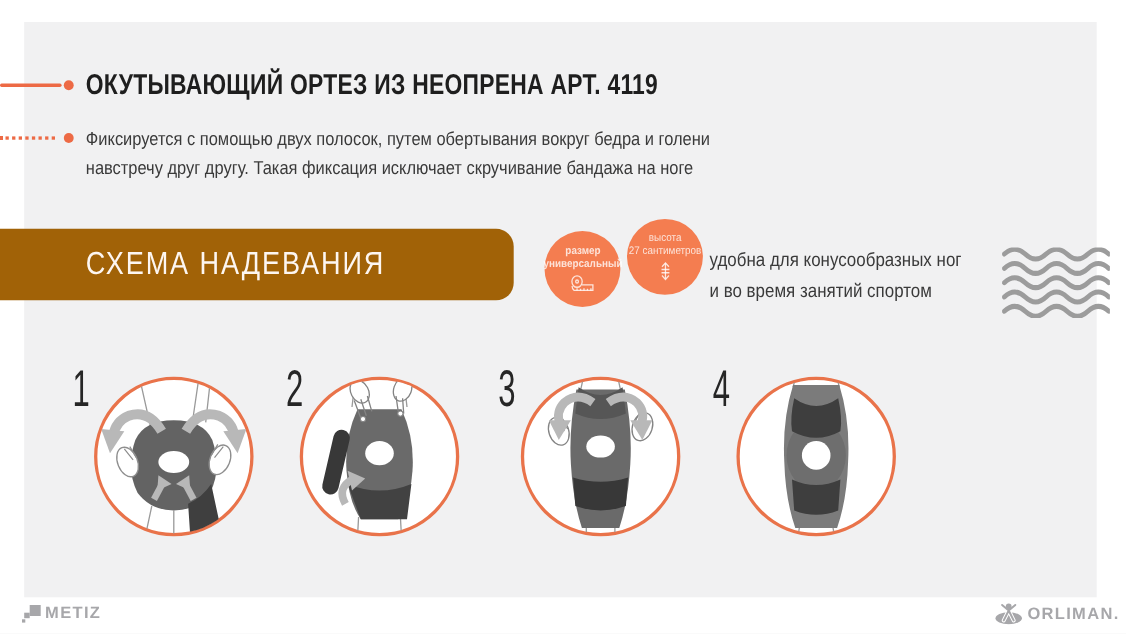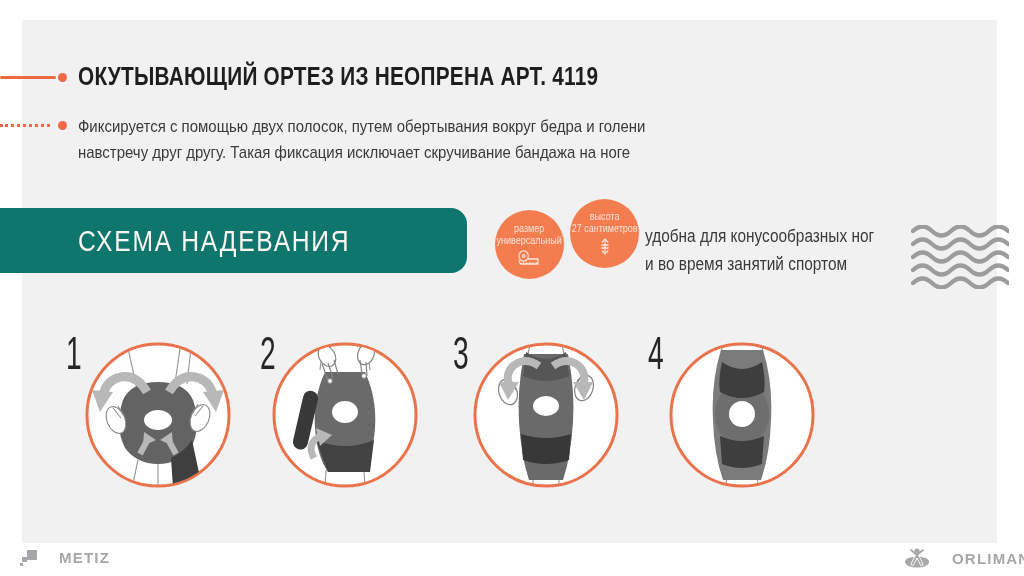--- a/index.html
+++ b/index.html
@@ -43,37 +43,37 @@
   }
   .desc {
     left: 78px; top: 114px;
     font-size: 17px; color: #3a3a3a; line-height: 26px;
     white-space: nowrap;
     transform: scaleX(0.88); transform-origin: 0 0;
   }
 
   .banner {
     left: 0; top: 208px; width: 467px; height: 65px;
-    background: #0f766e;
+    background: #a16207;
     border-radius: 0 16px 16px 0;
     padding-left: 25px;
   }
   .banner-label {
     position: absolute; left: 78px; top: 50%;
     transform: translateY(-50%) scaleX(0.85); transform-origin: 0 50%;
     font-size: 29px; font-weight: 400; color: #fdf6f1;
     letter-spacing: 2px; white-space: nowrap;
   }
 
   .badge {
     width: 69px; height: 69px; border-radius: 50%;
     background: #f47d50;
     display: flex; align-items: center; justify-content: center;
   }
-  .badge-1 { left: 495px; top: 210px; }
+  .badge-1 { left: 495px; top: 210px; font-weight: bold; }
   .badge-2 { left: 570px; top: 199px; }
   .badge-content {
     display: flex; flex-direction: column; align-items: center;
     transform: scaleX(0.9);
     color: rgba(255,255,255,0.78);
     font-size: 10px; line-height: 12px; text-align: center;
     white-space: nowrap;
   }
   .badge-content svg { margin-top: 2px; }
 
@@ -90,21 +90,21 @@
     top: 330px;
     font-size: 47px; font-weight: 400; color: #262626;
     transform: scaleX(0.60); transform-origin: 0 0;
     line-height: 46px;
   }
   .n1 { left: 66px; } .n2 { left: 260px; } .n3 { left: 453px; } .n4 { left: 648px; }
   .step-circle { top: 340px; width: 150px; height: 150px; }
   .c1 { left: 83px; } .c2 { left: 270px; } .c3 { left: 471px; } .c4 { left: 667px; }
 
   .footer-logo {
-    top: 548px; display: flex; align-items: center; gap: 20px;
+    top: 548px; display: flex; align-items: center; gap: 2px;
     color: #a7a7aa; font-size: 15px; font-weight: 700; letter-spacing: 1.2px;
   }
   .logo-left { left: 20px; }
   .logo-right { left: 903px; text-align: center; }
 </style>
 </head>
 <body>
 
 <div class="abs panel"></div>
 

